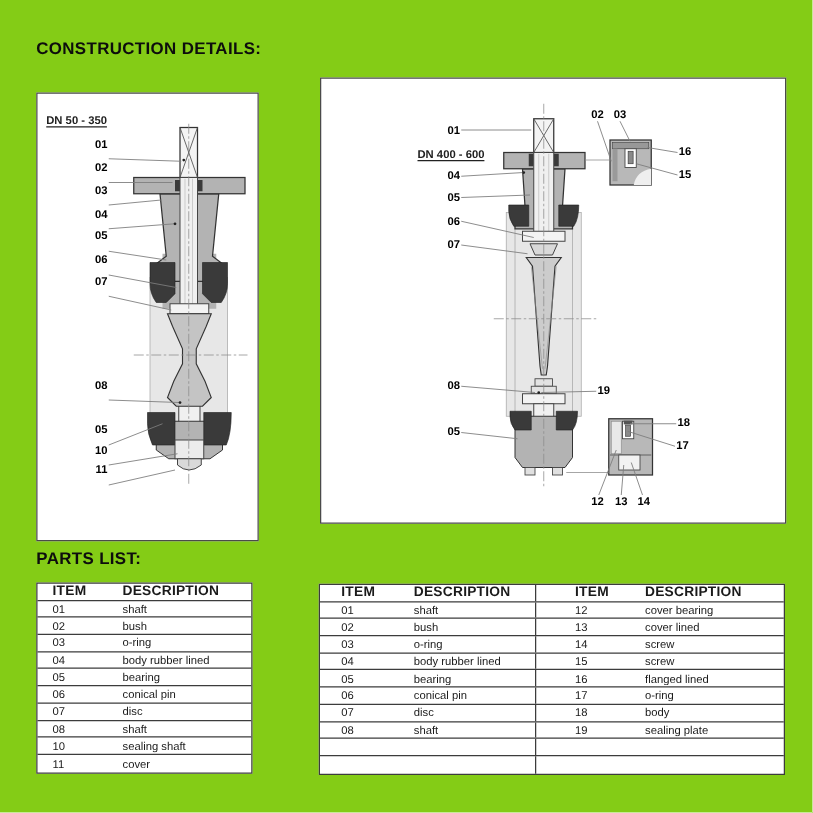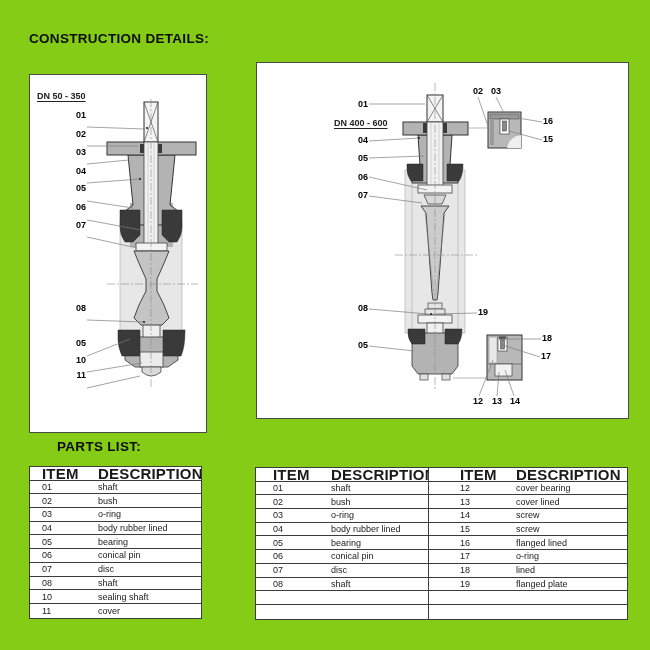--- a/index.html
+++ b/index.html
@@ -10,21 +10,21 @@
   .dn{position:absolute;font-size:9px;font-weight:bold;color:#222;
       text-decoration:underline;text-underline-offset:2px;}
   .co{position:absolute;font-size:9px;line-height:9px;font-weight:bold;color:#000;width:16px;}
   .co.r{text-align:right;} .co.c{text-align:center;} .co.l{text-align:left;}
   svg{position:absolute;top:0;left:0;}
   
   .ptable{position:absolute;border:1.5px solid #3c3c3c;background:#fff;box-sizing:border-box;}
   .prow{display:flex;height:13.7px;box-sizing:border-box;border-bottom:1px solid #3c3c3c;
         align-items:center;font-size:9px;color:#1a1a1a;}
   .prow:last-child{border-bottom:none;}
-  .prow.head{font-weight:bold;font-size:15px;letter-spacing:.2px;}
+  .prow.head{font-weight:bold;font-size:11px;letter-spacing:.2px;}
   .cell{box-sizing:border-box;white-space:nowrap;overflow:hidden;}
   
   .lt .ci{width:68px;padding-left:12px;}
   .lt .cd{flex:1;}
   
   .rt .c1{width:75px;padding-left:17px;}
   .rt .c2{width:97px;}
   .rt .c3{width:88px;padding-left:31px;border-left:1px solid #3c3c3c;height:100%;display:flex;align-items:center;}
   .rt .c4{flex:1;}
 </style>
@@ -213,21 +213,21 @@
   <span class="co c" style="left:488px;top:87px;">03</span>
   <span class="co l" style="left:543px;top:117px;">16</span>
   <span class="co l" style="left:543px;top:135px;">15</span>
   <span class="co l" style="left:478px;top:308px;">19</span>
   <span class="co l" style="left:542px;top:334px;">18</span>
   <span class="co l" style="left:541px;top:352px;">17</span>
   <span class="co c" style="left:470px;top:397px;">12</span>
   <span class="co c" style="left:489px;top:397px;">13</span>
   <span class="co c" style="left:507px;top:397px;">14</span>
 
-  <div class="h1" style="left:29px;top:439px;margin-left:28px;">PARTS LIST:</div>
+  <div class="h1" style="left:29px;top:439px;">PARTS LIST:</div>
 
   <div class="ptable lt" style="left:29px;top:466px;width:173px;">
     <div class="prow head">
       <div class="cell ci">ITEM</div>
       <div class="cell cd">DESCRIPTION</div>
     </div>
     <div class="prow">
         <div class="cell ci">01</div>
         <div class="cell cd">shaft</div>
       </div>
@@ -309,27 +309,27 @@
     <div class="prow">
         <div class="cell c1">06</div>
         <div class="cell c2">conical pin</div>
         <div class="cell c3">17</div>
         <div class="cell c4">o-ring</div>
       </div>
     <div class="prow">
         <div class="cell c1">07</div>
         <div class="cell c2">disc</div>
         <div class="cell c3">18</div>
-        <div class="cell c4">lined</div>
+        <div class="cell c4">body</div>
       </div>
     <div class="prow">
         <div class="cell c1">08</div>
         <div class="cell c2">shaft</div>
         <div class="cell c3">19</div>
-        <div class="cell c4">flanged plate</div>
+        <div class="cell c4">sealing plate</div>
       </div>
     <div class="prow">
         <div class="cell c1"></div>
         <div class="cell c2"></div>
         <div class="cell c3"></div>
         <div class="cell c4"></div>
       </div>
     <div class="prow">
         <div class="cell c1"></div>
         <div class="cell c2"></div>

